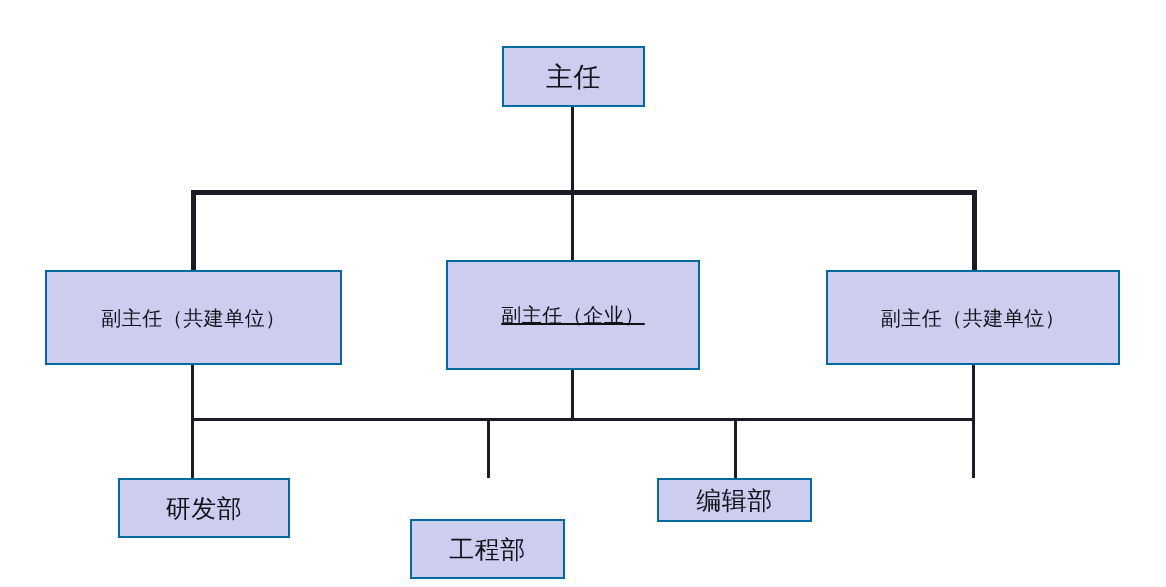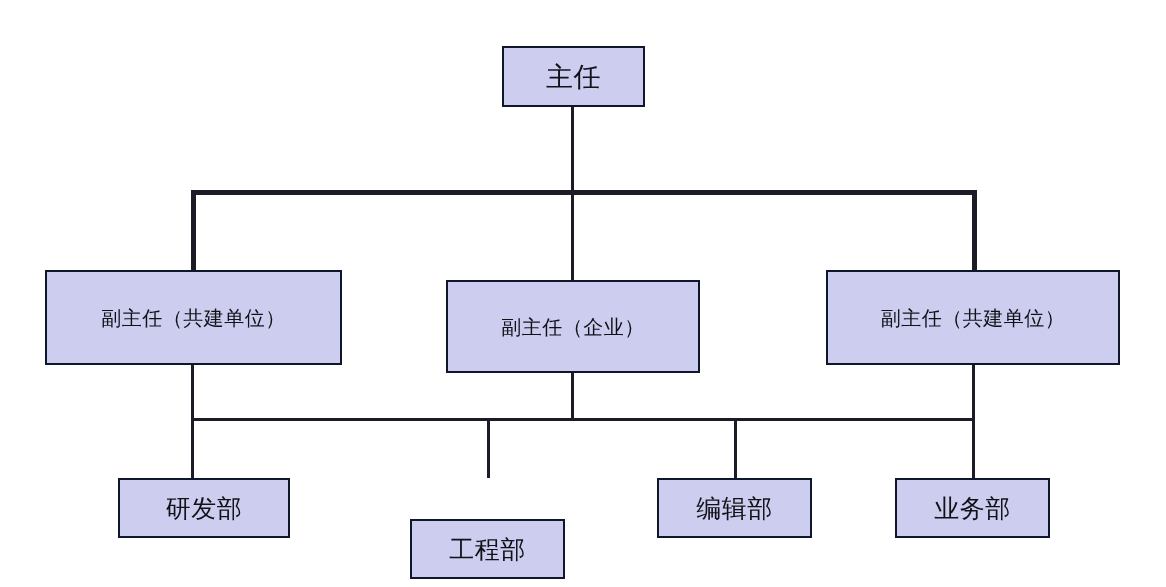--- a/index.html
+++ b/index.html
@@ -14,21 +14,21 @@
     position: relative;
     width: 1166px;
     height: 587px;
     background: #ffffff;
     overflow: hidden;
   }
   .node {
     position: absolute;
     box-sizing: border-box;
     background: #cdcdf0;
-    border: 2px solid #0f172a;
+    border: 2px solid #0369a1;
     display: flex;
     align-items: center;
     justify-content: center;
     color: #111118;
     font-family: "DejaVu Sans", "Liberation Sans", sans-serif;
     letter-spacing: 0.5px;
     white-space: nowrap;
     z-index: 3;
   }
   .node-label {
@@ -87,37 +87,34 @@
   <div class="connector connector-v" style="left:972px; top:418px; height:60px;"></div>
 
   <div class="node node-root" style="left:502px; top:46px; width:143px; height:61px;">
     <span class="node-label">主任</span>
   </div>
 
   <div class="node node-level2" style="left:45px; top:270px; width:297px; height:95px;">
     <span class="node-label">副主任（共建单位）</span>
   </div>
 
-  <div class="node node-level2" style="left:446px; top:280px; width:254px; height:93px;">
+  <div class="node node-level2" style="left:446px; top:260px; width:254px; height:110px;text-decoration:underline;">
     <span class="node-label">副主任（企业）</span>
   </div>
 
   <div class="node node-level2" style="left:826px; top:270px; width:294px; height:95px;">
     <span class="node-label">副主任（共建单位）</span>
   </div>
 
   <div class="node node-level3" style="left:118px; top:478px; width:172px; height:60px;">
     <span class="node-label">研发部</span>
   </div>
 
   <div class="node node-level3" style="left:410px; top:478px; width:155px; height:60px;margin-top:41px;">
     <span class="node-label">工程部</span>
   </div>
 
-  <div class="node node-level3" style="left:657px; top:478px; width:155px; height:60px;">
+  <div class="node node-level3" style="left:657px; top:478px; width:155px; height:44px;">
     <span class="node-label">编辑部</span>
   </div>
 
-  <div class="node node-level3" style="left:895px; top:478px; width:155px; height:60px;">
-    <span class="node-label">业务部</span>
-  </div>
 
 </div>
 
 </body></html>

